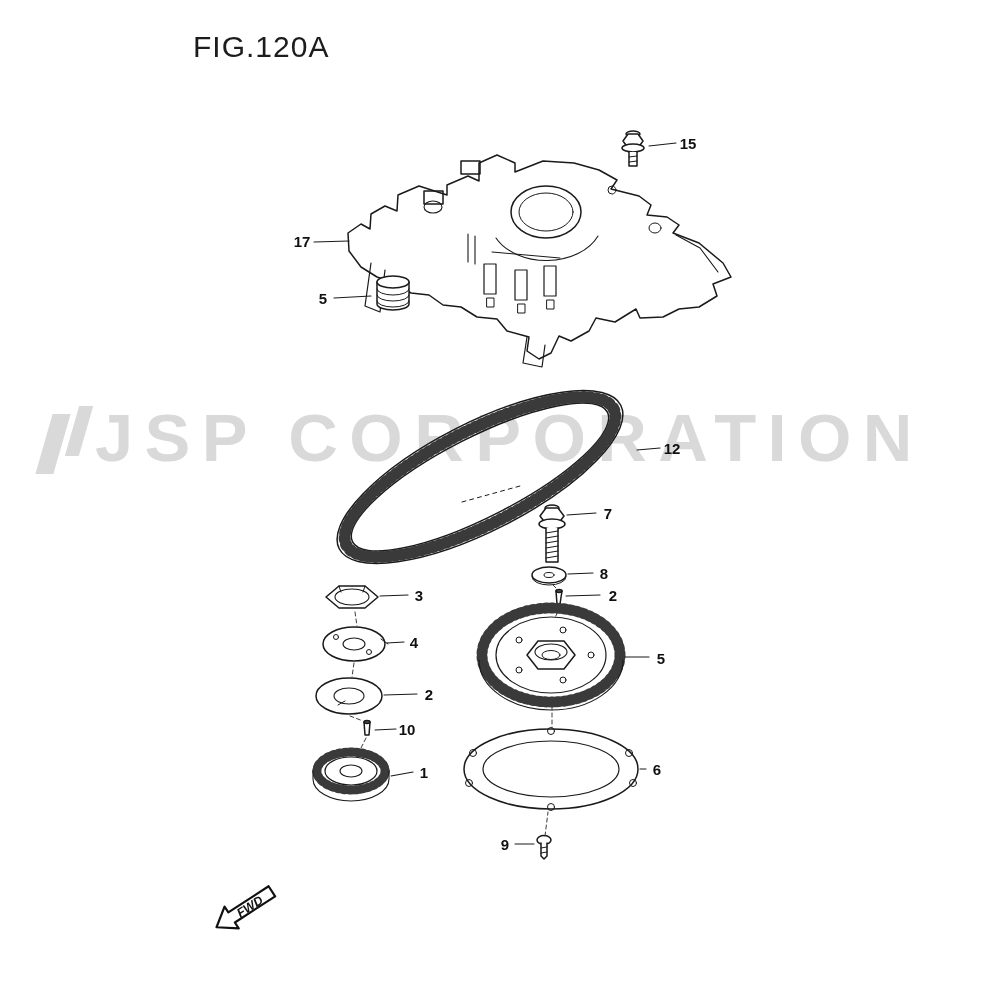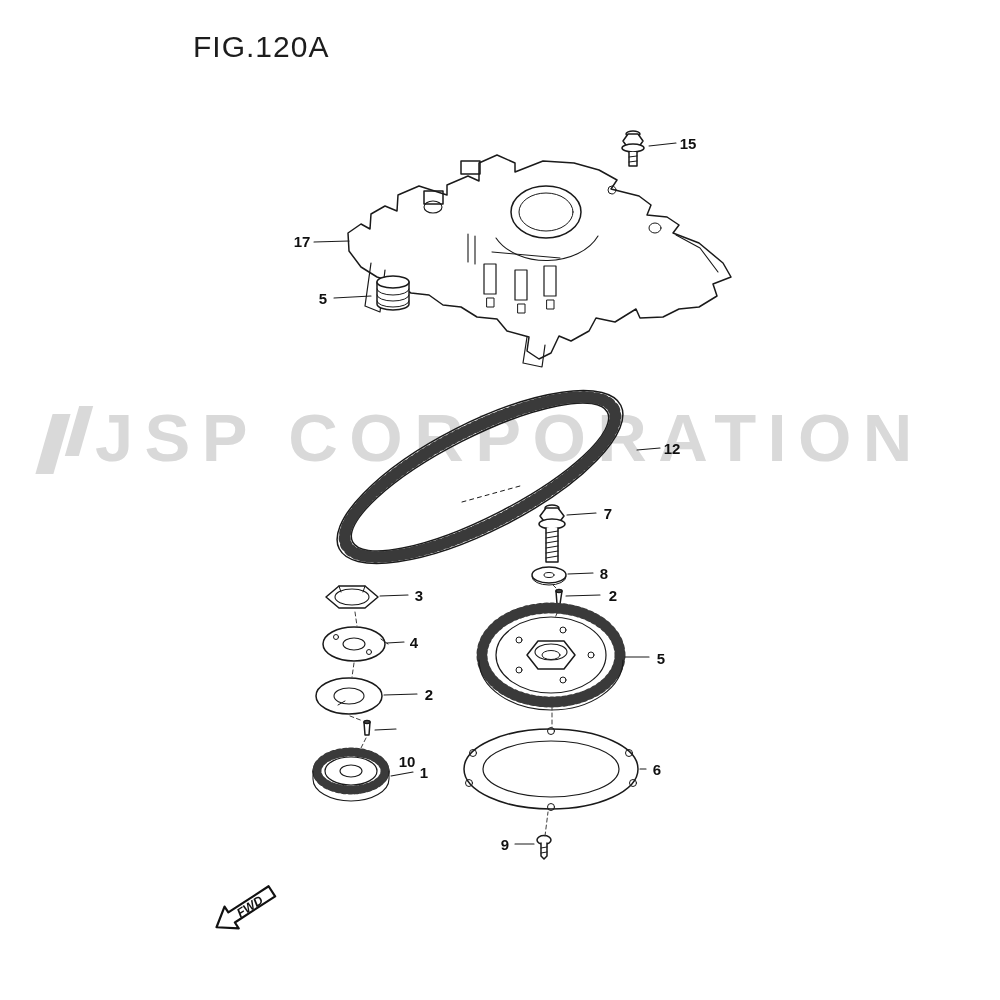--- a/index.html
+++ b/index.html
@@ -238,20 +238,20 @@
 
   <div class="plabel" style="left:424px;top:772px">1</div>
   <div class="plabel" style="left:429px;top:694px">2</div>
   <div class="plabel" style="left:419px;top:595px">3</div>
   <div class="plabel" style="left:414px;top:642px">4</div>
   <div class="plabel" style="left:661px;top:658px">5</div>
   <div class="plabel" style="left:657px;top:769px">6</div>
   <div class="plabel" style="left:608px;top:513px">7</div>
   <div class="plabel" style="left:604px;top:573px">8</div>
   <div class="plabel" style="left:505px;top:844px">9</div>
-  <div class="plabel" style="left:407px;top:761px">10</div>
+  <div class="plabel" style="left:407px;top:729px">10</div>
   <div class="plabel" style="left:613px;top:595px">2</div>
   <div class="plabel" style="left:672px;top:448px">12</div>
   <div class="plabel" style="left:302px;top:241px">17</div>
   <div class="plabel" style="left:323px;top:298px">5</div>
   <div class="plabel" style="left:688px;top:143px">15</div>
 
 </div>
 
 </body></html>

